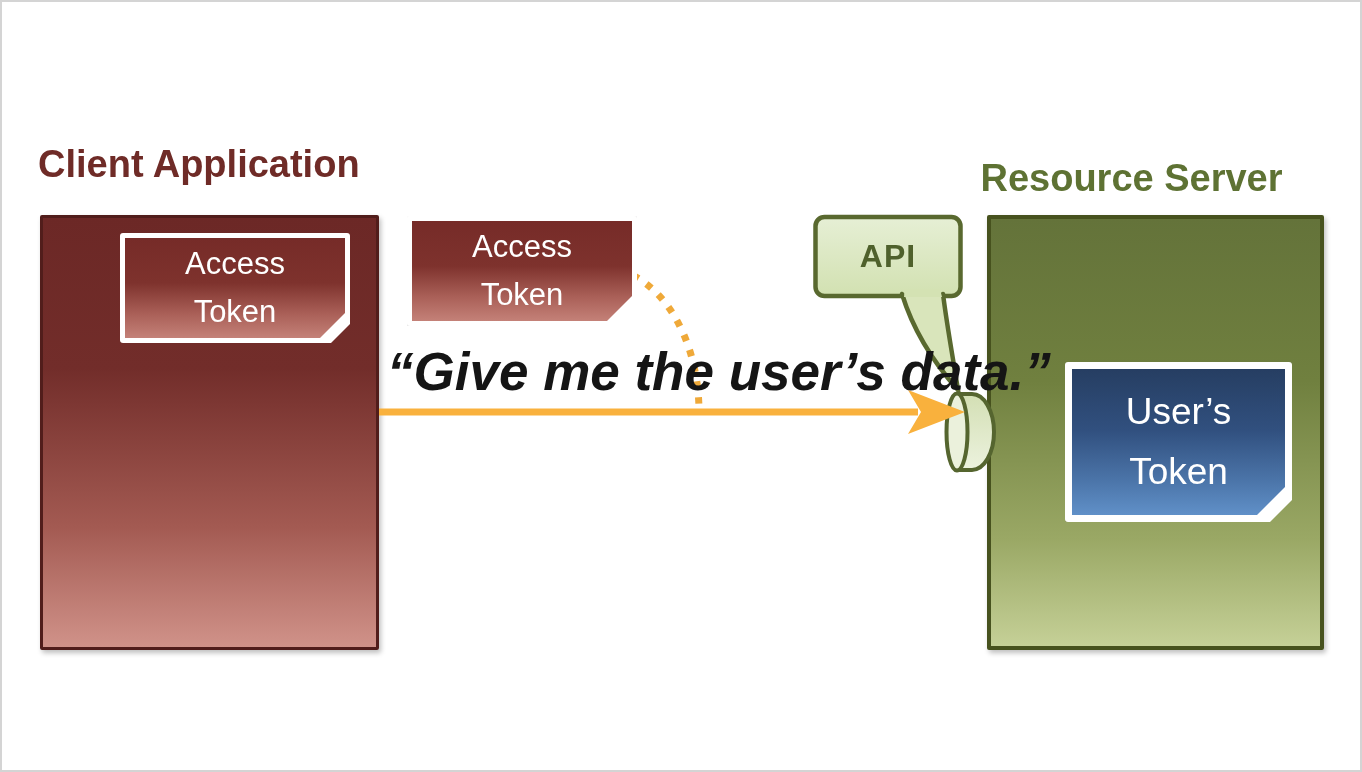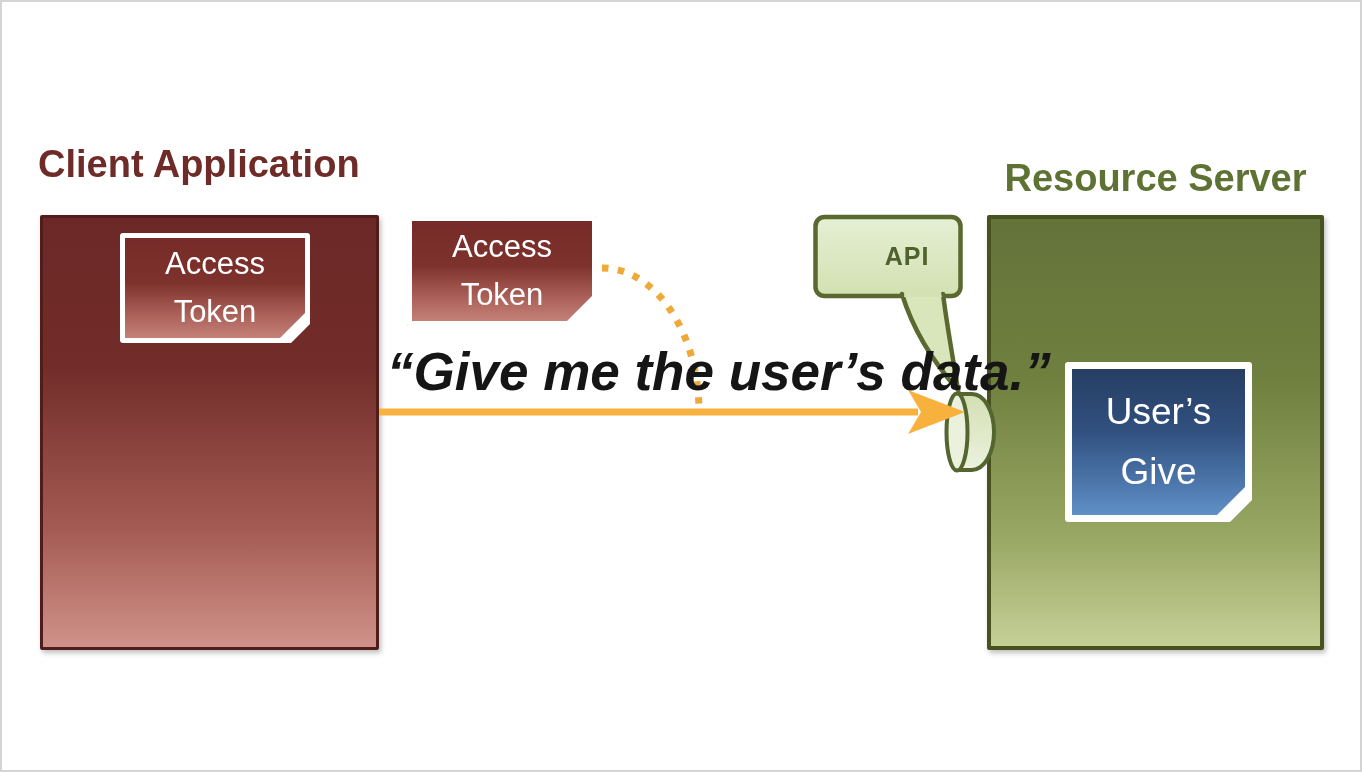--- a/index.html
+++ b/index.html
@@ -3,31 +3,31 @@
 <meta charset="utf-8">
 <style>
   html,body{margin:0;padding:0;background:#fff;}
   .stage{
     position:relative;width:1362px;height:772px;box-sizing:border-box;
     background:#ffffff;border:2px solid #d4d4d4;overflow:hidden;
     font-family:"Liberation Sans",sans-serif;
   }
   .title{position:absolute;font-size:38px;font-weight:600;white-space:nowrap;}
   .client-title{left:36px;top:141px;color:#6F2B27;}
-  .resource-title{left:985px;top:155px;width:337px;text-align:center;color:#5E7233;}
+  .resource-title{left:961px;top:155px;width:337px;text-align:center;color:#5E7233;}
 
   .bigbox{position:absolute;top:213px;height:435px;box-sizing:border-box;border-radius:2px;
           box-shadow:2px 3px 5px rgba(0,0,0,0.25);}
   .client-box{left:38px;width:339px;border:3px solid #511D1B;
     background:linear-gradient(180deg,#6C2826 0%,#722D2A 35%,#A35A52 72%,#D09289 100%);}
   .resource-box{left:985px;width:337px;border:4px solid #47521E;
     background:linear-gradient(180deg,#64733A 0%,#70803F 38%,#9AA865 75%,#C5D097 100%);}
 
   .note{position:absolute;background:#ffffff;border-radius:3px;
-        filter:drop-shadow(2px 3px 3px rgba(0,0,0,0.35));}
+        filter:drop-shadow(2px 3px 3px rgba(0,0,0,0.35));padding-left:40px;}
   .note .fill{position:absolute;display:flex;align-items:center;justify-content:center;
         text-align:center;color:#ffffff;}
   .red-note{width:190px;height:110px;
     clip-path:polygon(0 0,100% 0,100% calc(100% - 19px),calc(100% - 19px) 100%,0 100%);}
   .red-note .fill{inset:5px;font-size:31px;line-height:48px;
     clip-path:polygon(0 0,100% 0,100% calc(100% - 25px),calc(100% - 25px) 100%,0 100%);
     background:linear-gradient(180deg,#762B28 0%,#7E322D 45%,#AA6058 76%,#C48178 100%);}
   .red-note .fill span{display:block;max-width:140px;}
   .note-client{left:118px;top:231px;}
   .note-transfer{left:405px;top:214px;}
@@ -36,21 +36,21 @@
   .blue-note .fill{inset:7px;font-size:37px;line-height:60px;
     clip-path:polygon(0 0,100% 0,100% calc(100% - 28px),calc(100% - 28px) 100%,0 100%);
     background:linear-gradient(180deg,#263E62 0%,#31507F 42%,#4A73A7 75%,#6090C8 100%);}
   .blue-note .fill span{display:block;max-width:150px;}
 
   .quote{position:absolute;left:385px;top:339px;font-size:53px;font-style:italic;
          font-weight:600;color:#151515;white-space:nowrap;}
 
   .api-label{position:absolute;left:813px;top:214px;width:146px;height:80px;
     display:flex;align-items:center;justify-content:center;
-    font-size:25px;font-weight:700;letter-spacing:1px;color:#4F612C;padding-left:19px;}
+    font-size:32px;font-weight:700;letter-spacing:1px;color:#4F612C;}
 
   .overlay{position:absolute;left:0;top:0;width:1362px;height:772px;}
 </style>
 </head>
 <body>
 
 <div class="stage">
 
   <div class="title client-title">Client Application</div>
   <div class="title resource-title">Resource Server</div>
@@ -95,21 +95,21 @@
   </div>
 
   <div class="note red-note note-transfer">
     <div class="fill">
       <span>Access Token</span>
     </div>
   </div>
 
   <div class="note blue-note">
     <div class="fill">
-      <span>User’s Give</span>
+      <span>User’s Token</span>
     </div>
   </div>
 
   <div class="quote">“Give me the user’s data.”</div>
 
   <div class="api-label">API</div>
 
 </div>
 
 </body></html>

